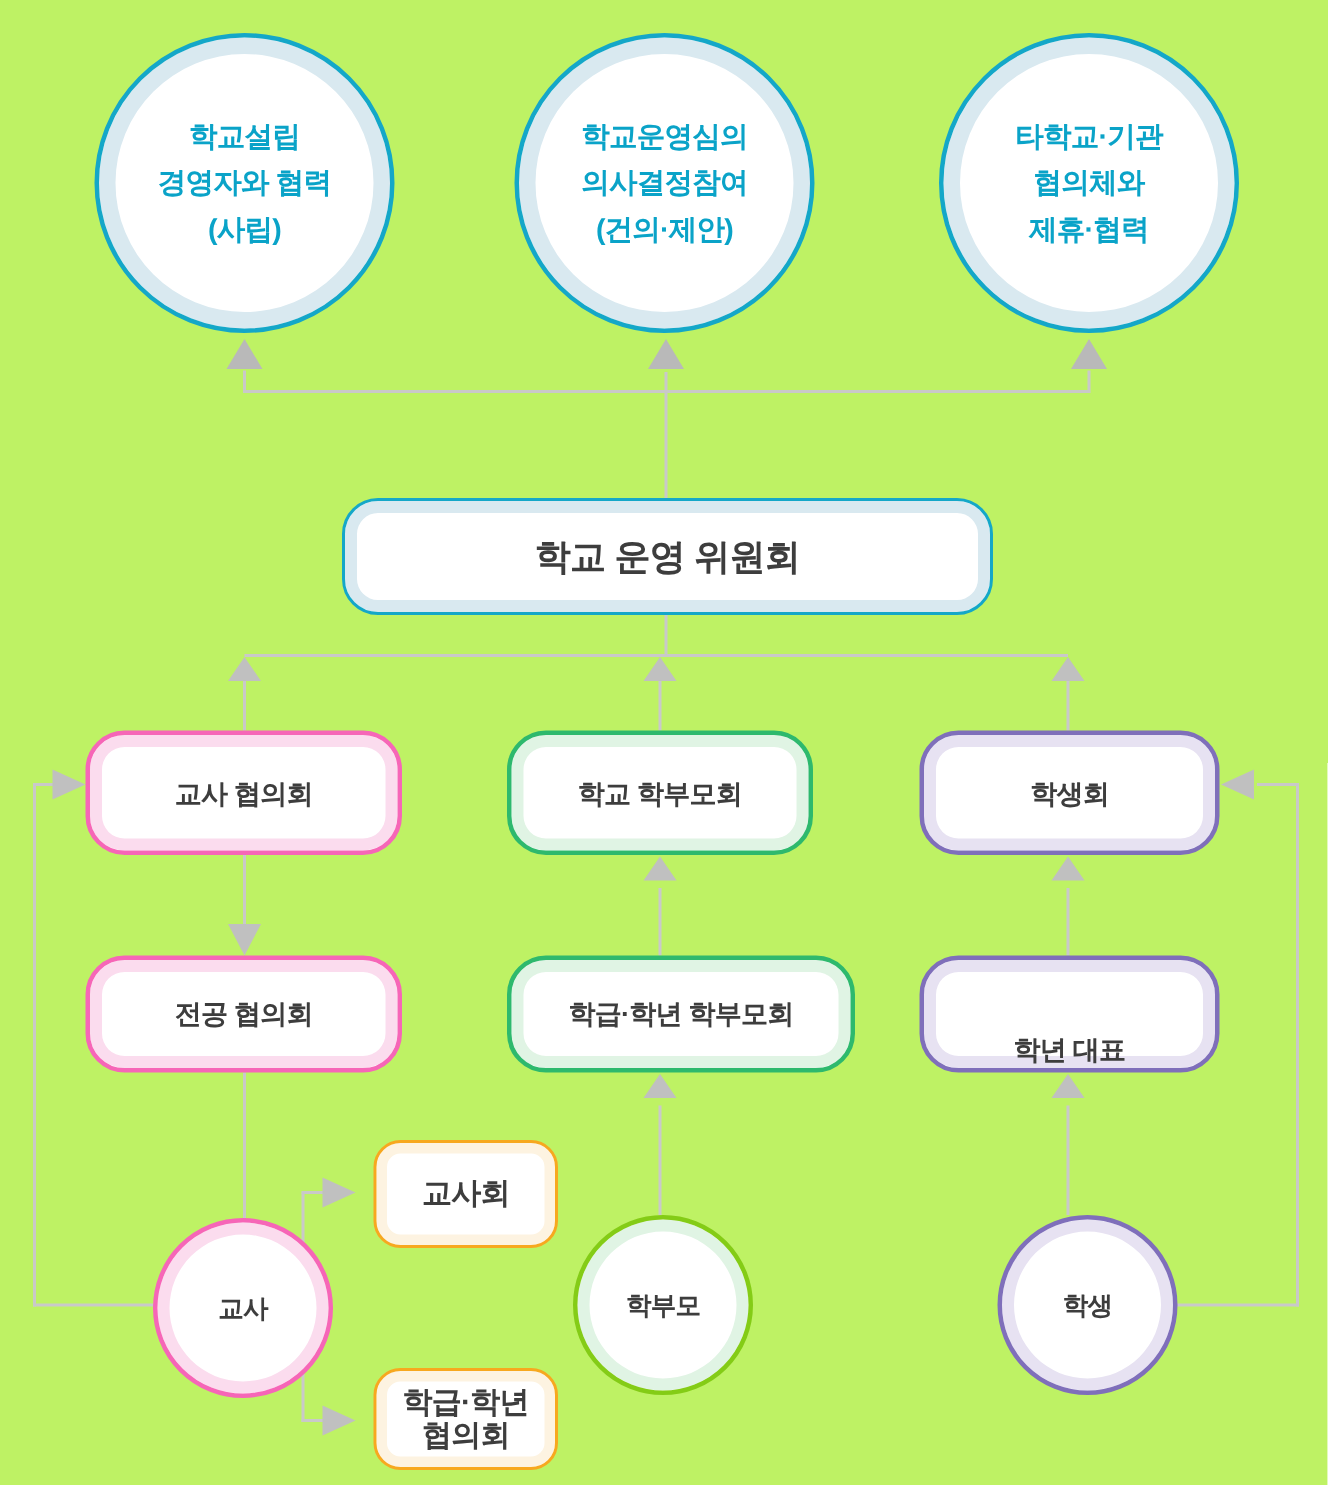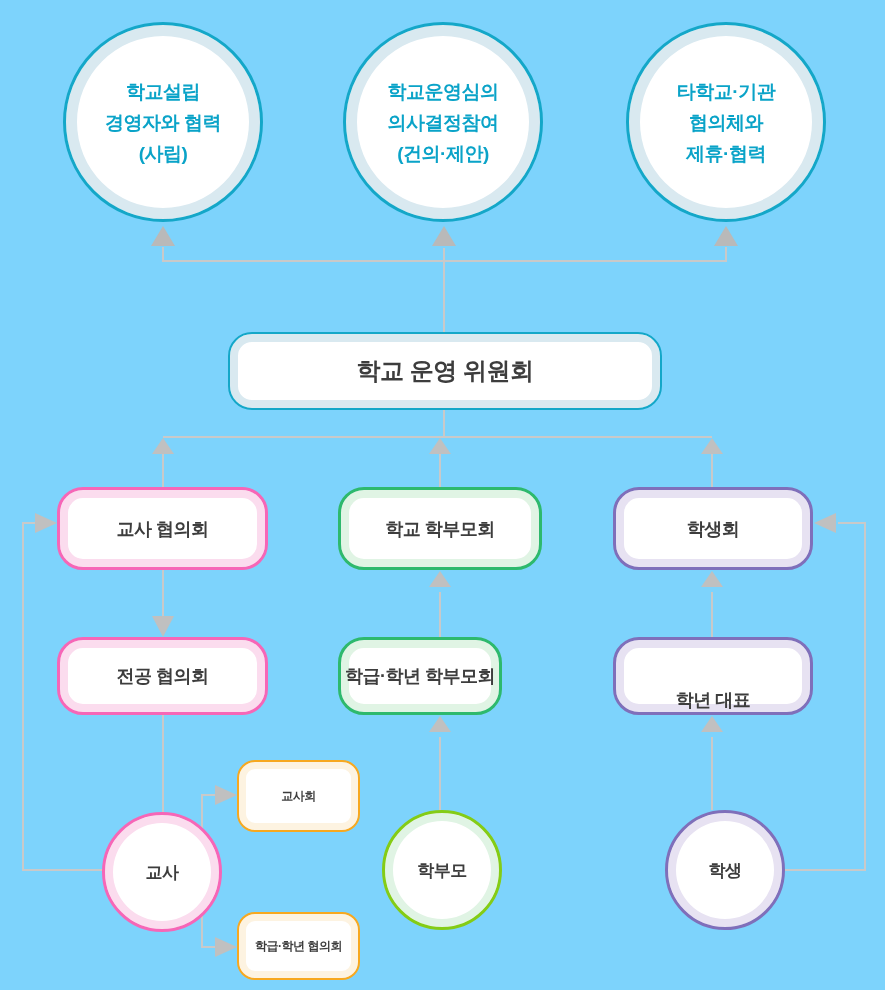--- a/index.html
+++ b/index.html
@@ -1,17 +1,17 @@
 <!DOCTYPE html>
 <html><head>
 <meta charset="utf-8">
 <style>
   html,body{margin:0;padding:0;background:#ffffff;}
   body{font-family:"Liberation Sans","DejaVu Sans",sans-serif;}
-  #canvas{position:relative;width:885px;height:990px;background:#7dd3fc;overflow:hidden;}
+  #canvas{position:relative;width:885px;height:990px;background:#bef264;overflow:hidden;}
 
   
   .line{position:absolute;background:#c9c9c9;}
   .vline{width:2px;}
   .hline{height:2px;}
 
   
   .arr{position:absolute;width:0;height:0;}
   .arr-up{border-left:12px solid transparent;border-right:12px solid transparent;border-bottom:20px solid #b9b9b9;}
   .arr-up-sm{border-left:11px solid transparent;border-right:11px solid transparent;border-bottom:16px solid #c0c0c0;}
@@ -24,21 +24,21 @@
   .circle{border-radius:50%;flex-direction:column;}
 
   .c-teal{border:3px solid #14a7c8;box-shadow:inset 0 0 0 11px #d9e9f0;}
   .c-teal .ln{display:block;color:#0aa3c8;font-weight:700;font-size:19px;line-height:31px;letter-spacing:-0.5px;}
 
   .box{border-radius:26px;font-size:18px;font-weight:700;letter-spacing:-0.5px;}
   .b-teal{border:2px solid #14a7c8;box-shadow:inset 0 0 0 8px #d9e9f0;border-radius:24px;font-size:24px;}
   .b-pink{border:3px solid #f666b7;box-shadow:inset 0 0 0 8px #fbdcee;}
   .b-green{border:3px solid #2eb96d;box-shadow:inset 0 0 0 8px #e0f4e4;}
   .b-purple{border:3px solid #7f6fba;box-shadow:inset 0 0 0 8px #e7e2f2;}
-  .b-orange{border:2px solid #f7a81f;box-shadow:inset 0 0 0 7px #fdf3e1;border-radius:18px;font-size:12px;font-weight:700;line-height:22px;padding:0 6px;}
+  .b-orange{border:2px solid #f7a81f;box-shadow:inset 0 0 0 7px #fdf3e1;border-radius:18px;font-size:20px;font-weight:700;line-height:22px;padding:0 6px;margin-left:12px;}
 
   .circ-pink{border:3px solid #f666b7;box-shadow:inset 0 0 0 8px #fbdcee;}
   .circ-green{border:3px solid #84cc16;box-shadow:inset 0 0 0 8px #e0f4e4;}
   .circ-purple{border:3px solid #7f6fba;box-shadow:inset 0 0 0 8px #e7e2f2;}
   .person{font-size:17px;font-weight:700;letter-spacing:-0.5px;}
 </style>
 </head>
 <body>
 
 <div id="canvas">
@@ -119,21 +119,21 @@
   <div class="node box b-pink" style="left:57px;top:487px;width:211px;height:83px;">
     <span>교사 협의회</span>
   </div>
   <div class="node box b-purple" style="left:613px;top:487px;width:200px;height:83px;">
     <span>학생회</span>
   </div>
 
   <div class="node box b-pink" style="left:57px;top:637px;width:211px;height:78px;">
     <span>전공 협의회</span>
   </div>
-  <div class="node box b-green" style="left:338px;top:637px;width:164px;height:78px;">
+  <div class="node box b-green" style="left:338px;top:637px;width:232px;height:78px;">
     <span>학급·학년 학부모회</span>
   </div>
   <div class="node box b-purple" style="left:613px;top:637px;width:200px;height:78px;align-items:flex-end;">
     <span>학년 대표</span>
   </div>
 
   <div class="node box b-orange" style="left:237px;top:760px;width:123px;height:72px;">
     <span>교사회</span>
   </div>
   <div class="node box b-orange" style="left:237px;top:912px;width:123px;height:68px;">

